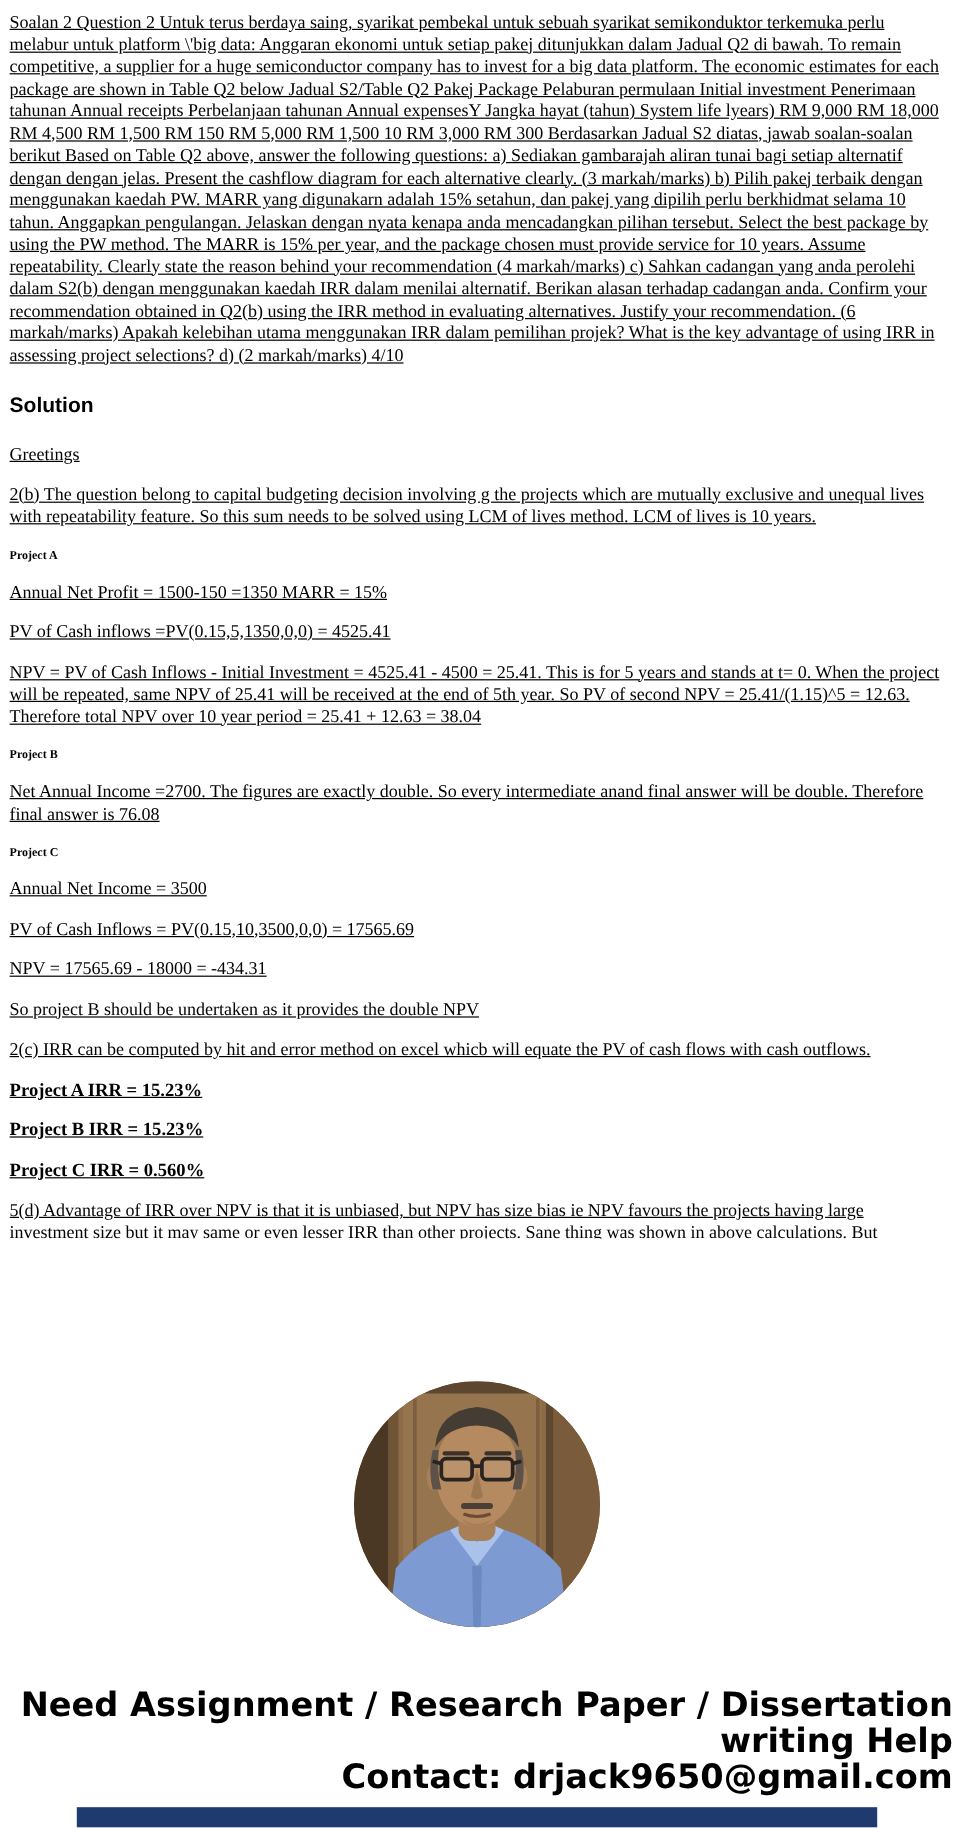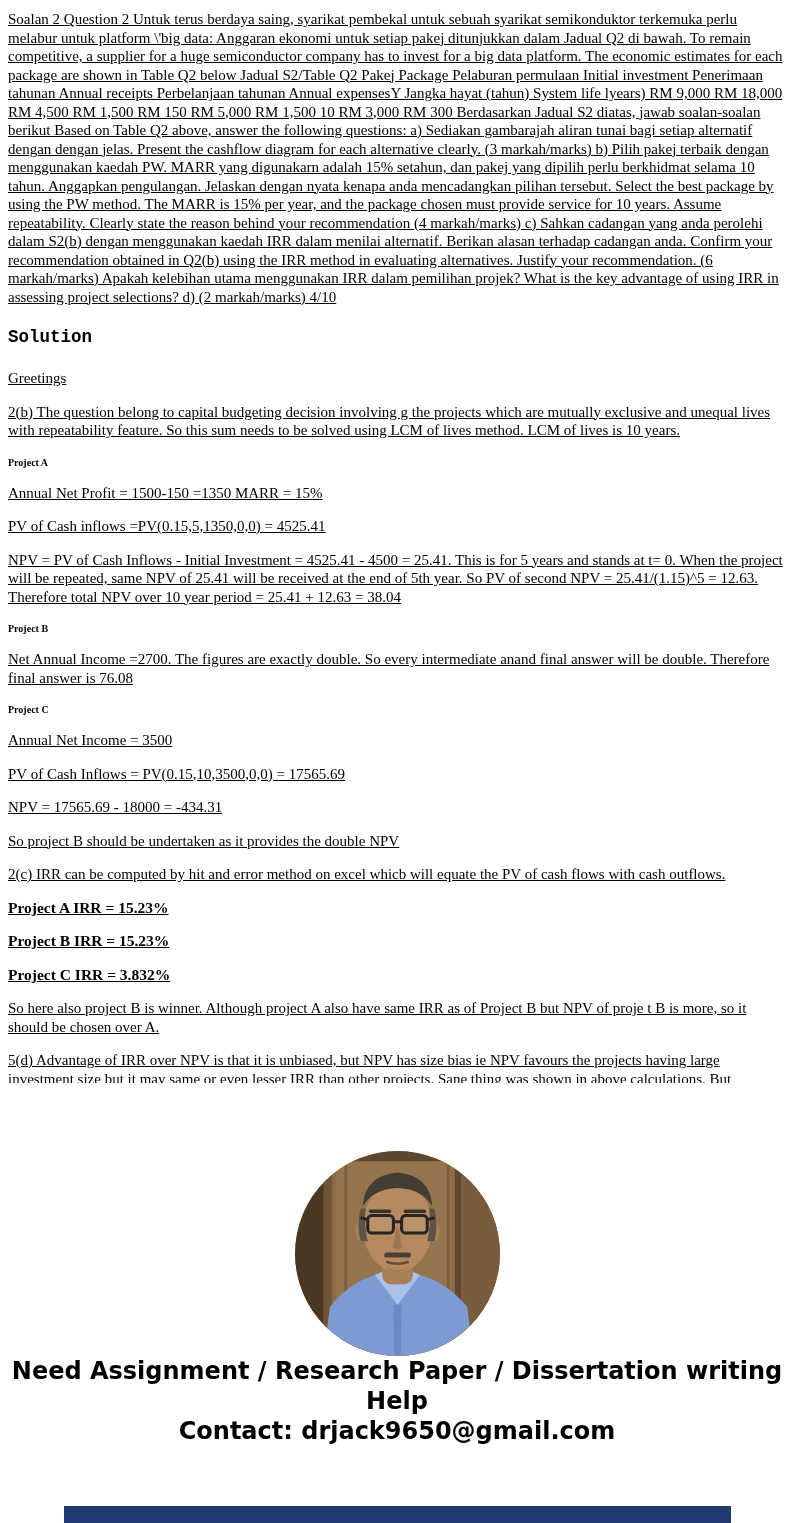--- a/index.html
+++ b/index.html
@@ -18,21 +18,21 @@
     overflow: hidden;
   }
   .content p {
     font-size: 15px;
     line-height: 18.5px;
     margin-bottom: 15px;
     text-align: left;
     text-decoration: underline;
   }
   .h-solution {
-    font-family: Liberation Mono, monospace;
+    font-family: Liberation Sans, sans-serif;
     font-size: 17.5px;
     font-weight: bold;
     margin: 21px 0 22px 0;
   }
   .h-project {
     font-family: "Liberation Serif", "DejaVu Serif", serif;
     font-size: 10px;
     font-weight: bold;
     margin: 17px 0 16px 0;
   }
@@ -47,24 +47,25 @@
     justify-content: center;
   }
   .avatar-circle {
     width: 205px;
     height: 205px;
     border-radius: 50%;
     overflow: hidden;
     background: #8d6b47;
   }
   .footer {
-    text-align: center;
+    margin-top: 50px;
+    text-align: right;
     font-family: "DejaVu Sans", "Liberation Sans", sans-serif;
     font-weight: bold;
-    font-size: 24px;
+    font-size: 28px;
     line-height: 30px;
     color: #000000;
   }
   .footer p { margin: 0; }
   .bottom-bar {
     position: absolute;
     bottom: 0;
     left: 64px;
     width: 667px;
     height: 17px;
@@ -96,23 +97,22 @@
   <p>Annual Net Income = 3500</p>
   <p>PV of Cash Inflows = PV(0.15,10,3500,0,0) = 17565.69</p>
   <p>NPV = 17565.69 - 18000 = -434.31</p>
 
   <p>So project B should be undertaken as it provides the double NPV</p>
 
   <p>2(c) IRR can be computed by hit and error method on excel whicb will equate the PV of cash flows with cash outflows.</p>
 
   <p class="bold-line">Project A IRR = 15.23%</p>
   <p class="bold-line">Project B IRR = 15.23%</p>
-  <p class="bold-line">Project C IRR = 3.832%</p>
+  <p class="bold-line">Project C IRR = 0.560%</p>
 
-  <p>So here also project B is winner. Although project A also have same IRR as of Project B but NPV of proje t B is more, so it should be chosen over A.</p>
 
   <p class="clipped">5(d) Advantage of IRR over NPV is that it is unbiased, but NPV has size bias ie NPV favours the projects having large investment size but it may same or even lesser IRR than other projects. Sane thing was shown in above calculations. But</p>
 
 </div>
 
 <div class="avatar-section">
   <div class="avatar-circle">
     <svg width="205" height="205" viewBox="0 0 200 200">
       <defs>
         <clipPath id="avclip">

